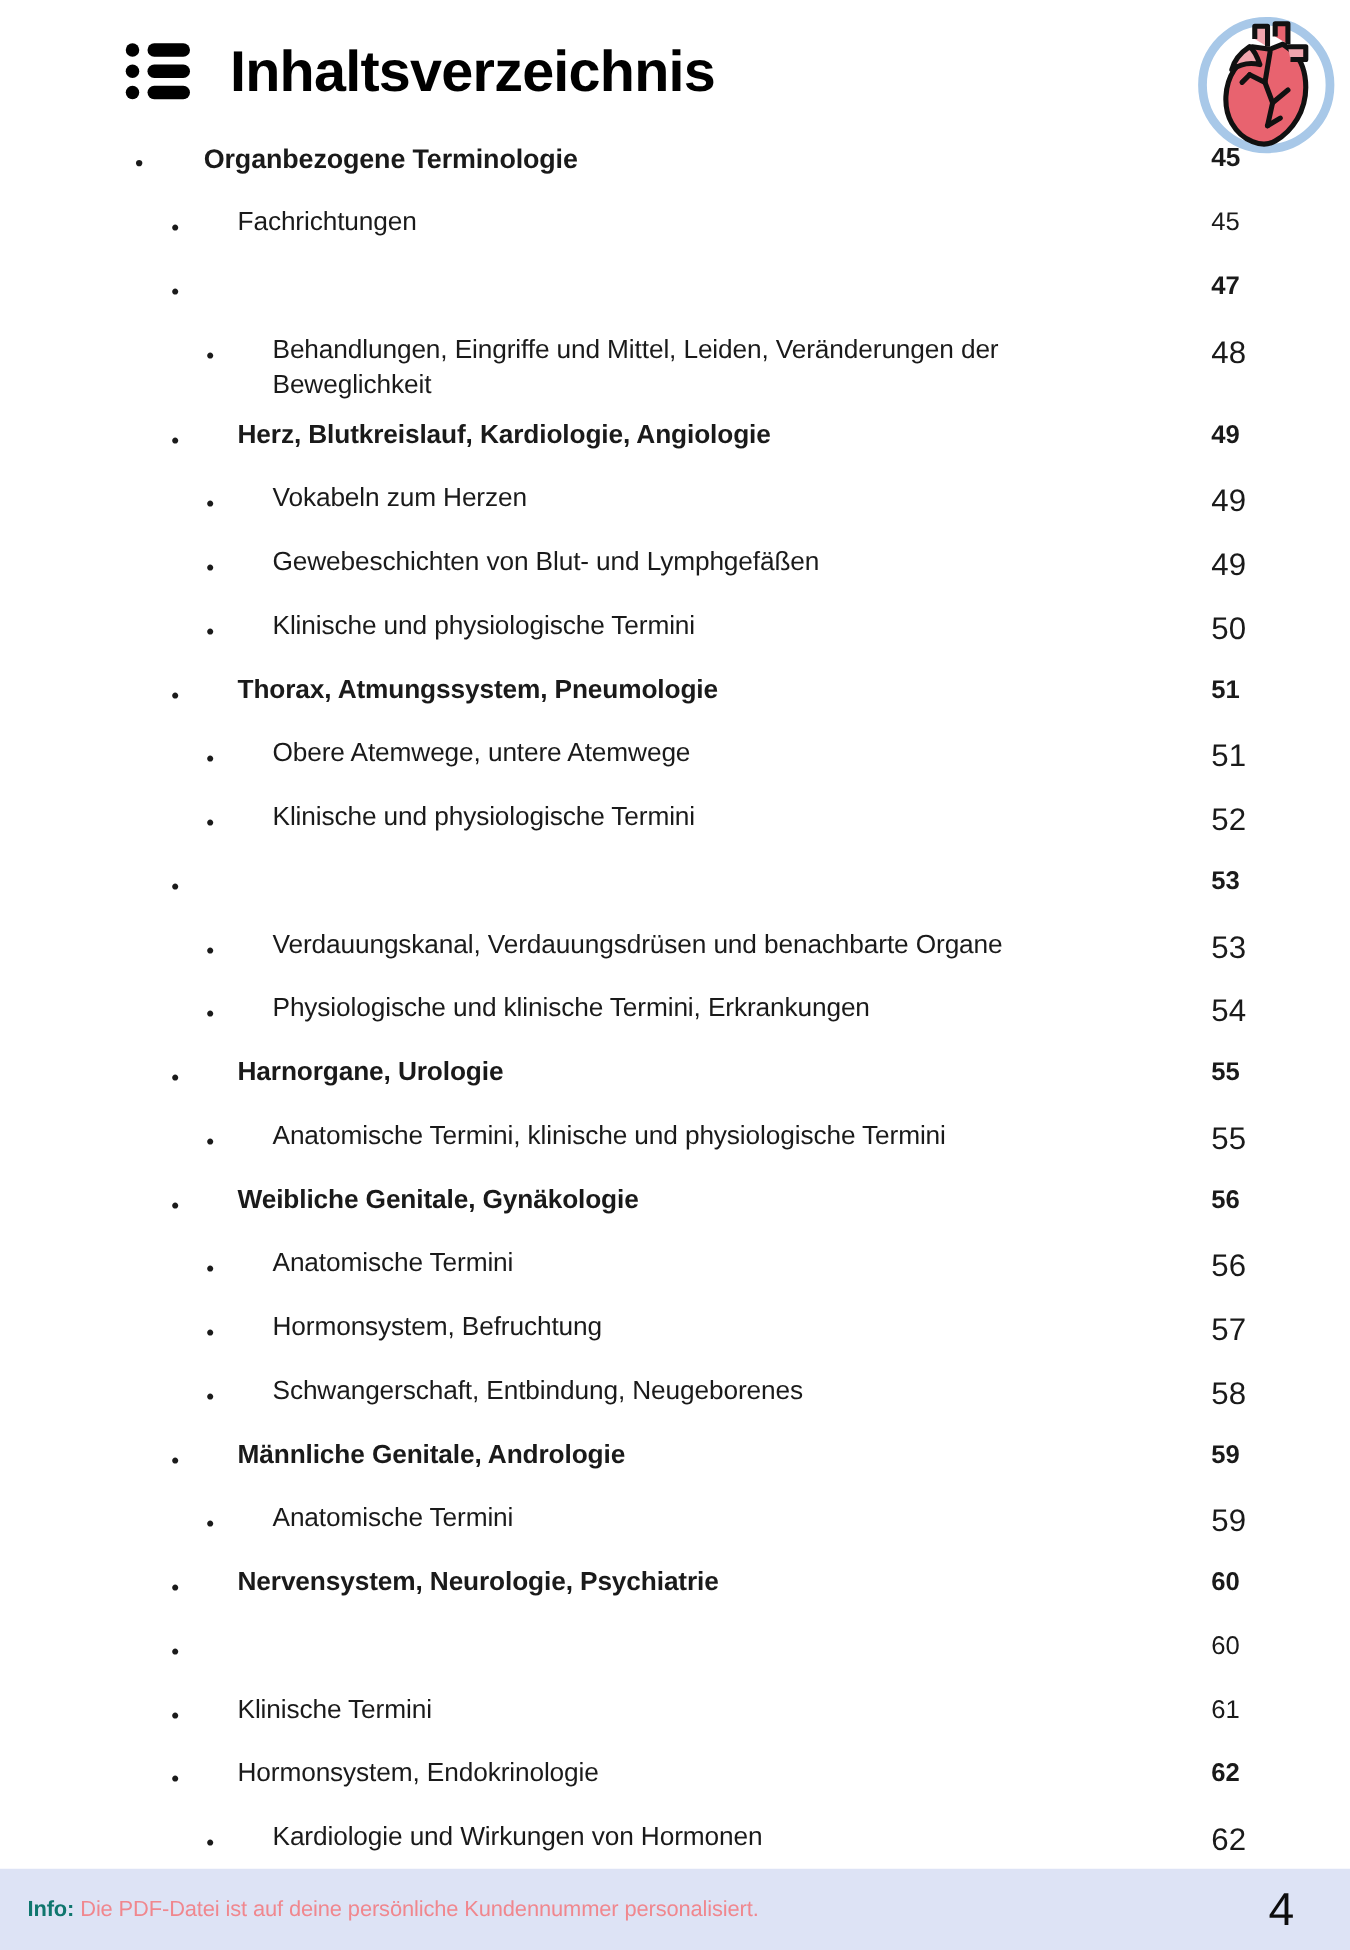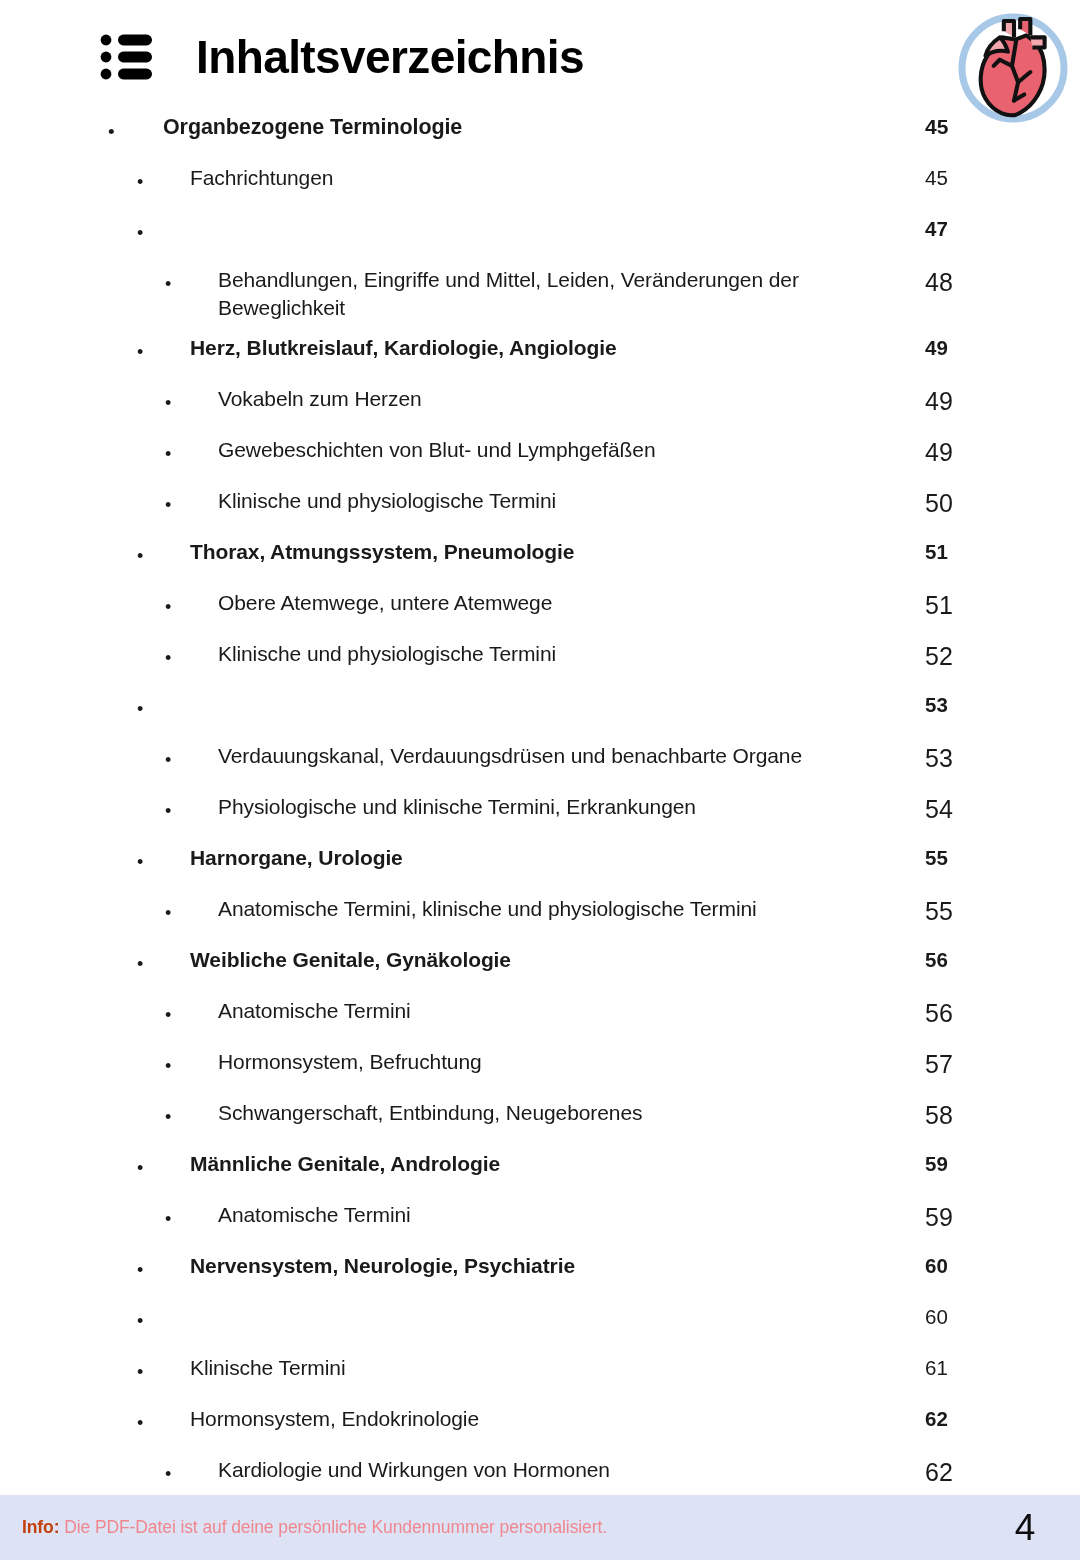--- a/index.html
+++ b/index.html
@@ -16,21 +16,21 @@
     overflow: hidden;
   }
 
   
   .header {
     position: absolute;
     left: 100px;
     top: 32px;
     display: flex;
     align-items: center;
-    gap: 34px;
+    gap: 22px;
   }
   .list-icon {
     width: 62px;
     height: 50px;
     display: block;
     flex: none;
   }
   .page-title {
     font-size: 46px;
     font-weight: 700;
@@ -71,21 +71,21 @@
     line-height: 1;
     color: #1a1a1a;
     user-select: none;
   }
   .toc-label {
     display: block;
     padding-right: 14px;
   }
   .toc-page {
     position: absolute;
-    left: 925px;
+    left: 969px;
     top: 0;
     width: 70px;
     text-align: left;
     white-space: nowrap;
   }
 
   
   .lvl0 { margin-bottom: 12px; }
   .lvl0 .toc-bullet { left: 108px; top: 8px; font-size: 19px; }
   .lvl0 .toc-label {
@@ -163,21 +163,21 @@
   }
   .footer-info {
     margin-left: 22px;
     font-size: 17.5px;
     line-height: 1.2;
     color: #f0878e;
     letter-spacing: -0.1px;
     white-space: nowrap;
   }
   .footer-info b {
-    color: #c2410c;
+    color: #0f766e;
     font-weight: 700;
   }
   .footer-pagenum {
     position: absolute;
     left: 995px;
     width: 60px;
     text-align: center;
     font-size: 37px;
     font-weight: 400;
     color: #0d0d0d;

